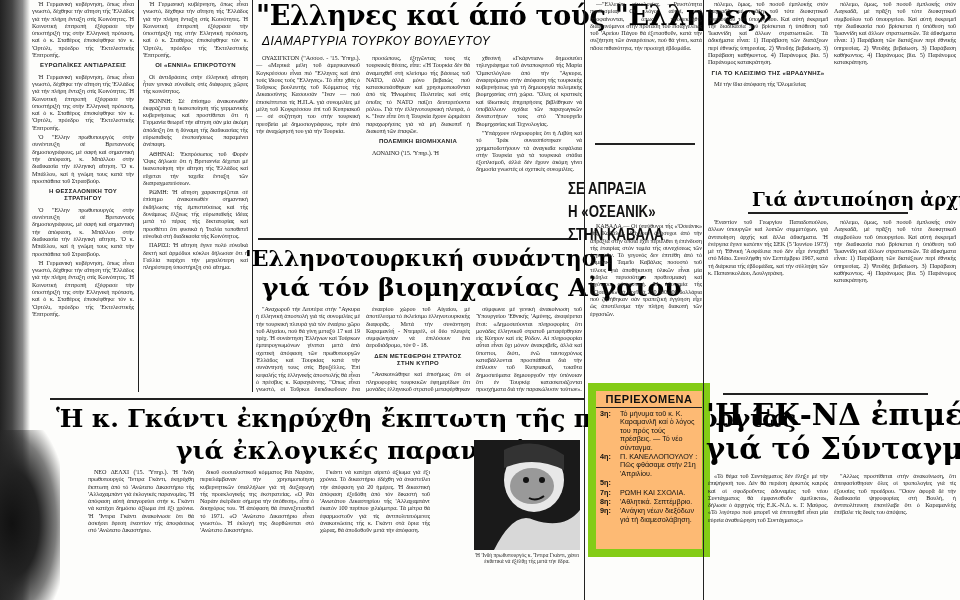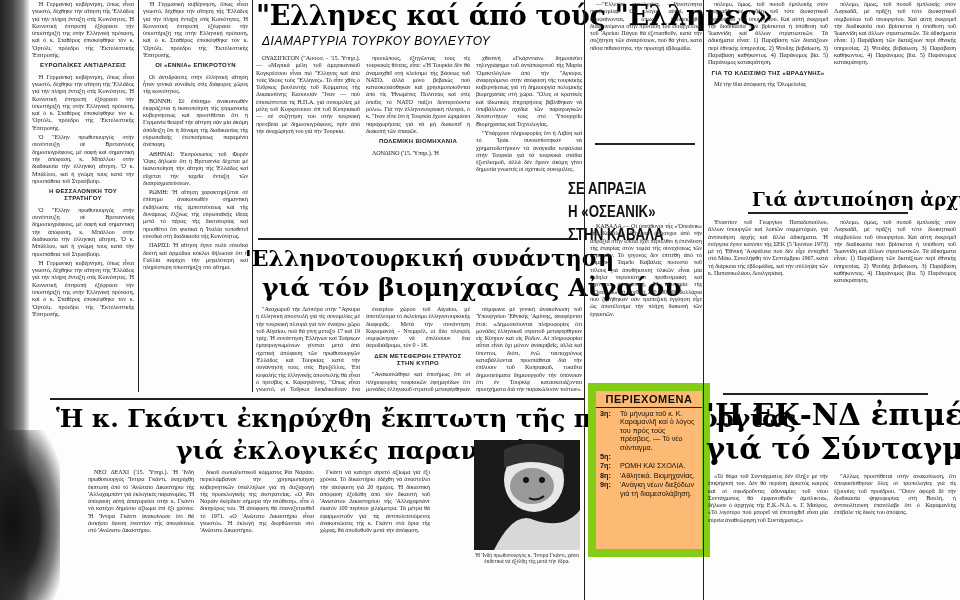--- a/index.html
+++ b/index.html
@@ -131,29 +131,33 @@
 </div>
 
 <div class="abs box" style="left:588px;top:383px;width:106px;height:158px;">
   <div class="box-title">ΠΕΡΙΕΧΟΜΕΝΑ</div>
   <div class="toc" id="toc-list">
     <div class="row">
         <span class="pg">3η:</span>
         <span>Τό μήνυμα τοῦ κ. Κ. Καραμανλῆ καί ὁ λόγος του πρός τούς πρέσβεις. — Τό νέο σύνταγμα.</span>
       </div>
     <div class="row">
+        <span class="pg">4η:</span>
+        <span>Π. ΚΑΝΕΛΛΟΠΟΥΛΟΥ : Πῶς φθάσαμε στήν 21η 'Απριλίου.</span>
+      </div>
+    <div class="row">
         <span class="pg">5η:</span>
       </div>
     <div class="row">
         <span class="pg">7η:</span>
         <span>ΡΩΜΗ ΚΑΙ ΣΧΟΛΙΑ.</span>
       </div>
     <div class="row">
         <span class="pg">8η:</span>
-        <span>'Αθλητικά. Βιομηχανίας.</span>
+        <span>'Αθλητικά. Σεπτέμβριο.</span>
       </div>
     <div class="row">
         <span class="pg">9η:</span>
         <span>'Ανάγκη νέων διεξόδων γιά τή διαμεσολάβηση.</span>
       </div>
   </div>
 </div>
 
 <div class="abs vrule" style="left:703px;top:0;height:600px;"></div>
 

